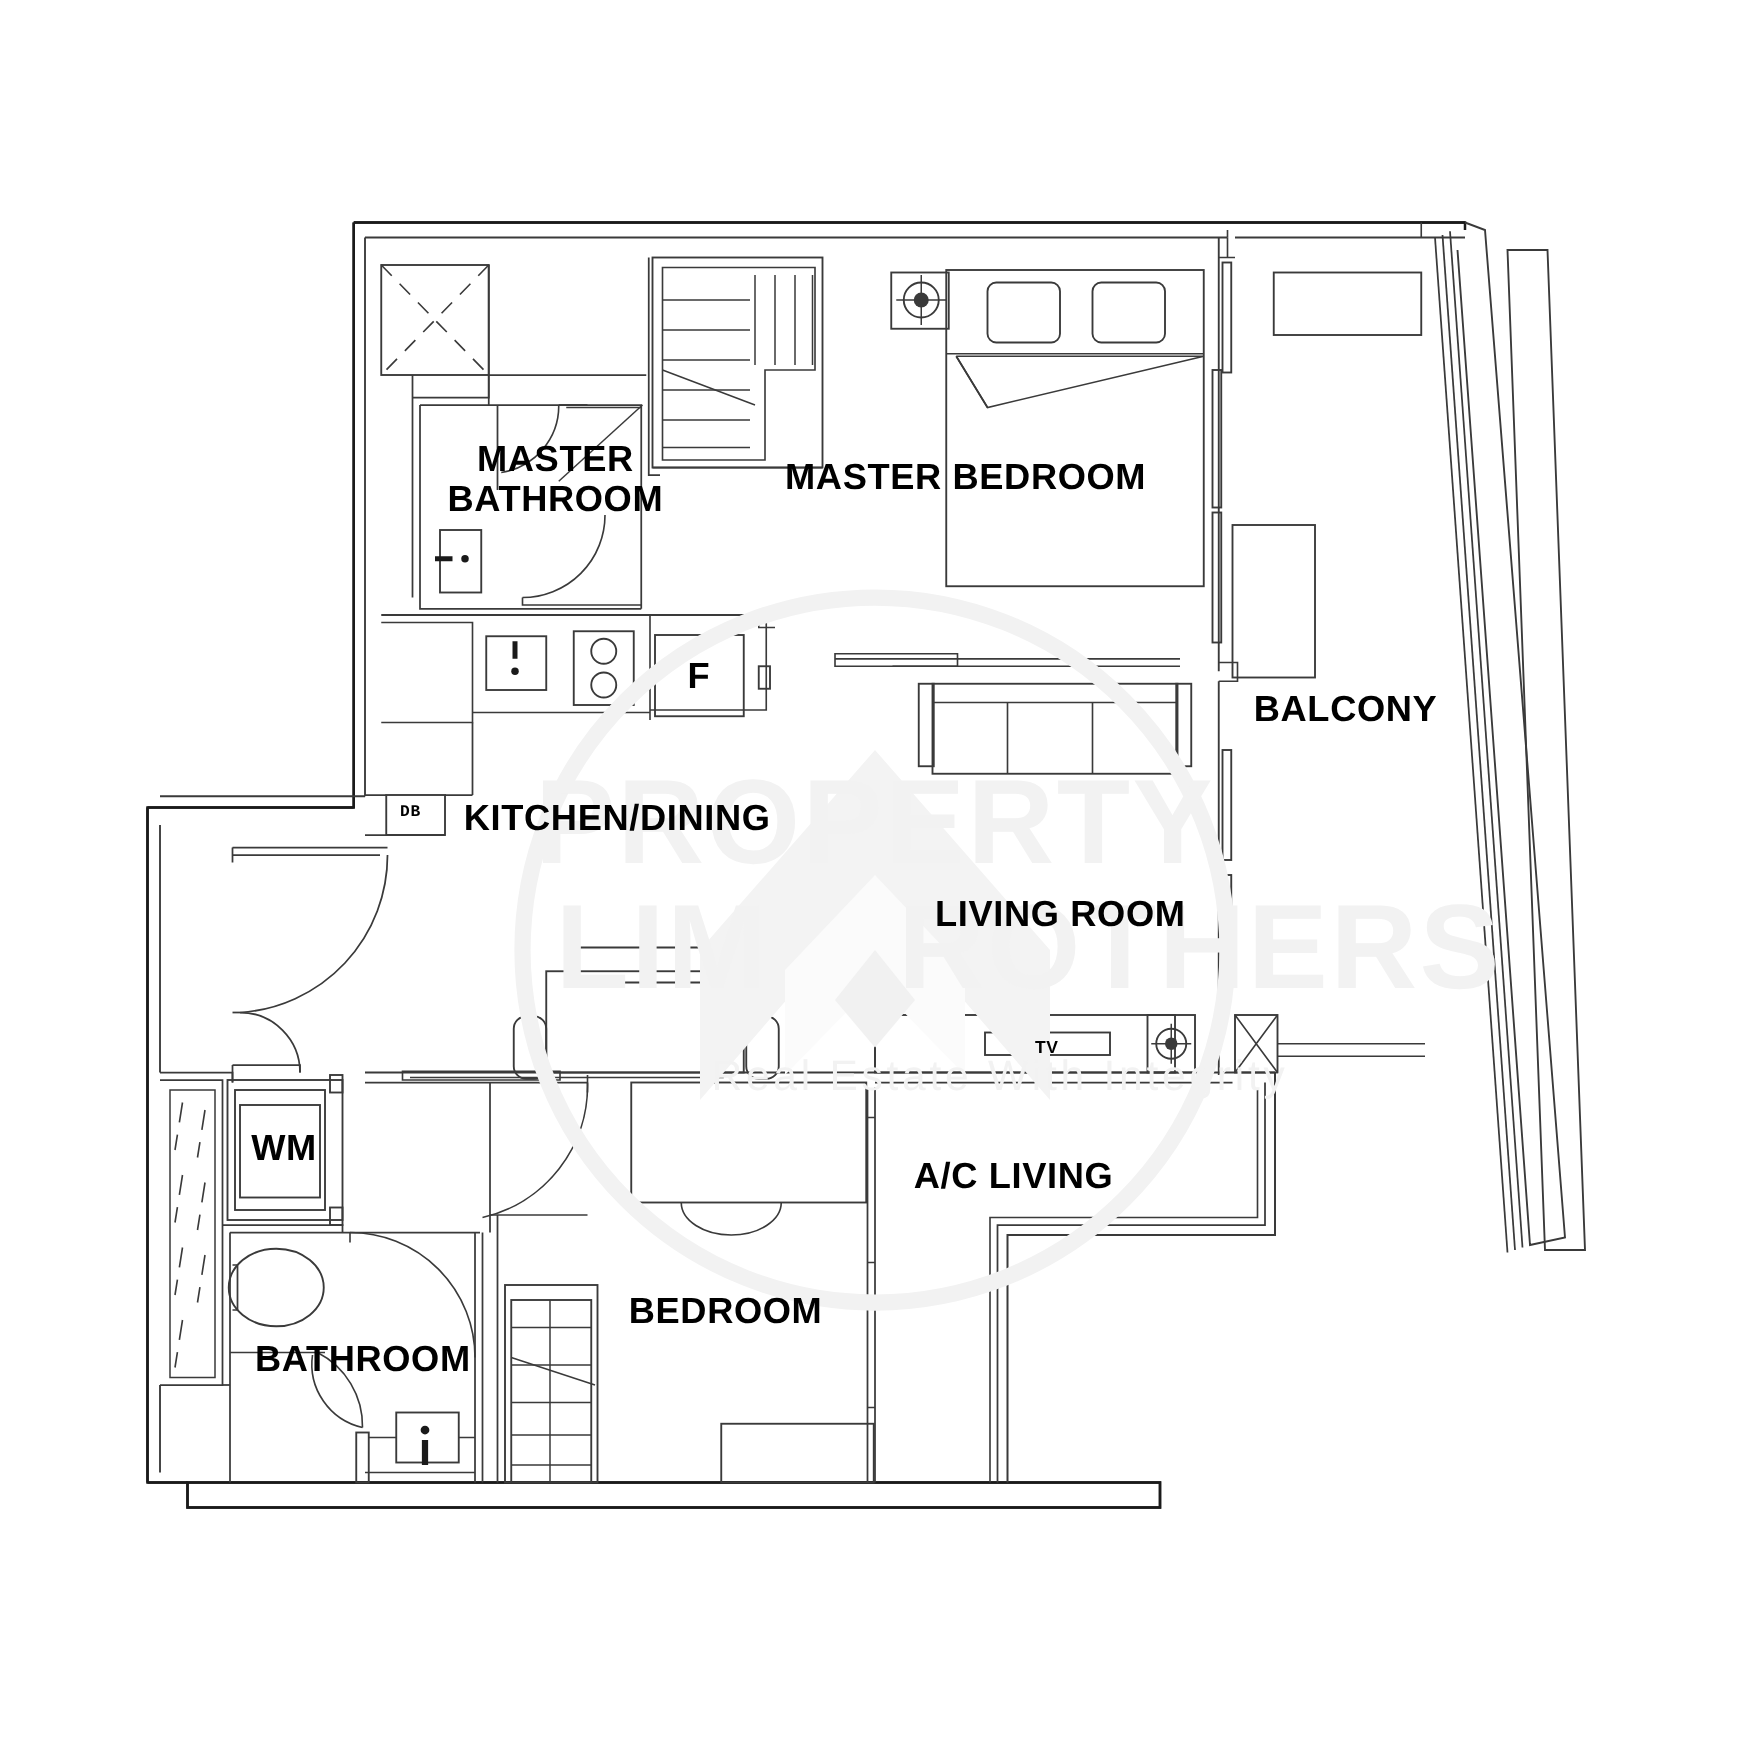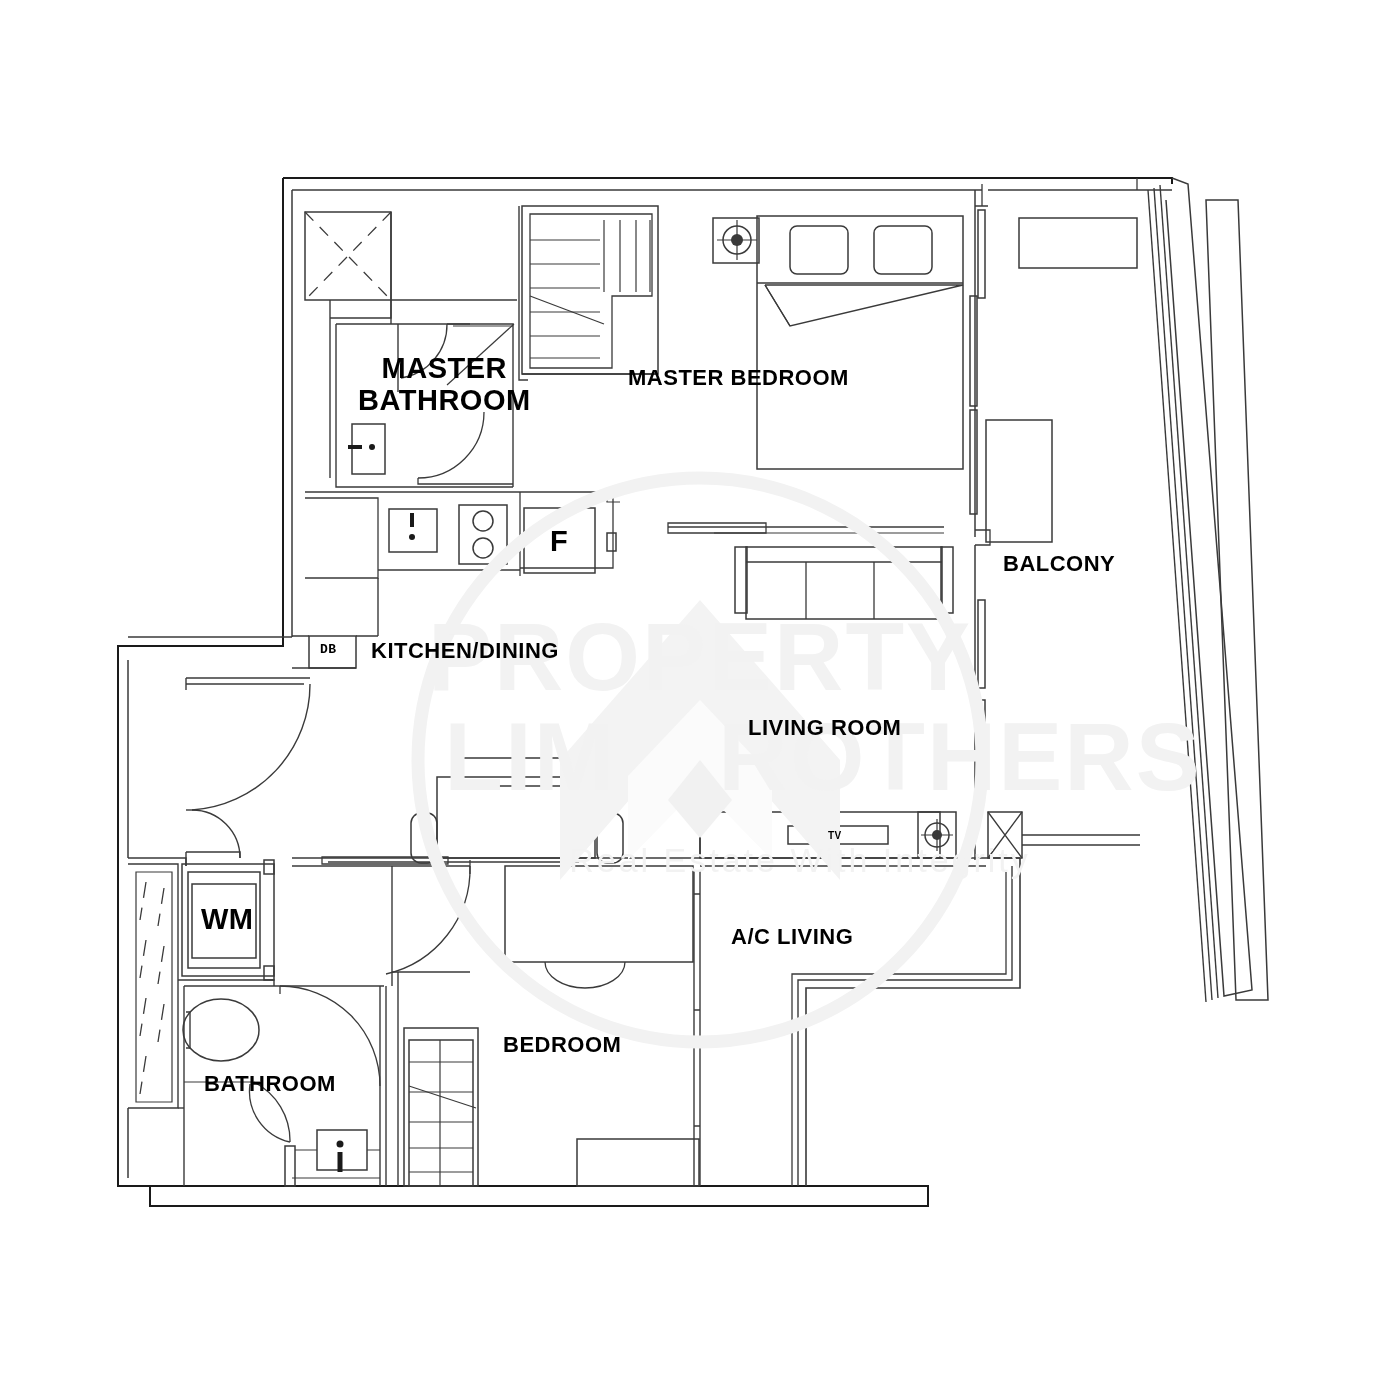--- a/index.html
+++ b/index.html
@@ -29,24 +29,24 @@
   .room-label {
     position: absolute;
     font-family: "Liberation Sans", sans-serif;
     font-weight: bold;
     color: #000000;
     letter-spacing: 0.5px;
     white-space: nowrap;
     line-height: 1.12;
     z-index: 6;
   }
-  .label-lg { font-size: 22px; }
+  .label-lg { font-size: 29px; }
   .label-md { font-size: 29px; }
   .label-sm { font-size: 13px; }
-  .label-xs { font-size: 10px; }
+  .label-xs { font-size: 14px; }
   .label-center { text-align: center; }
   .wm-layer {
     position: absolute;
     inset: 0;
     z-index: 2;
     pointer-events: none;
   }
 </style>
 </head>
 <body>

